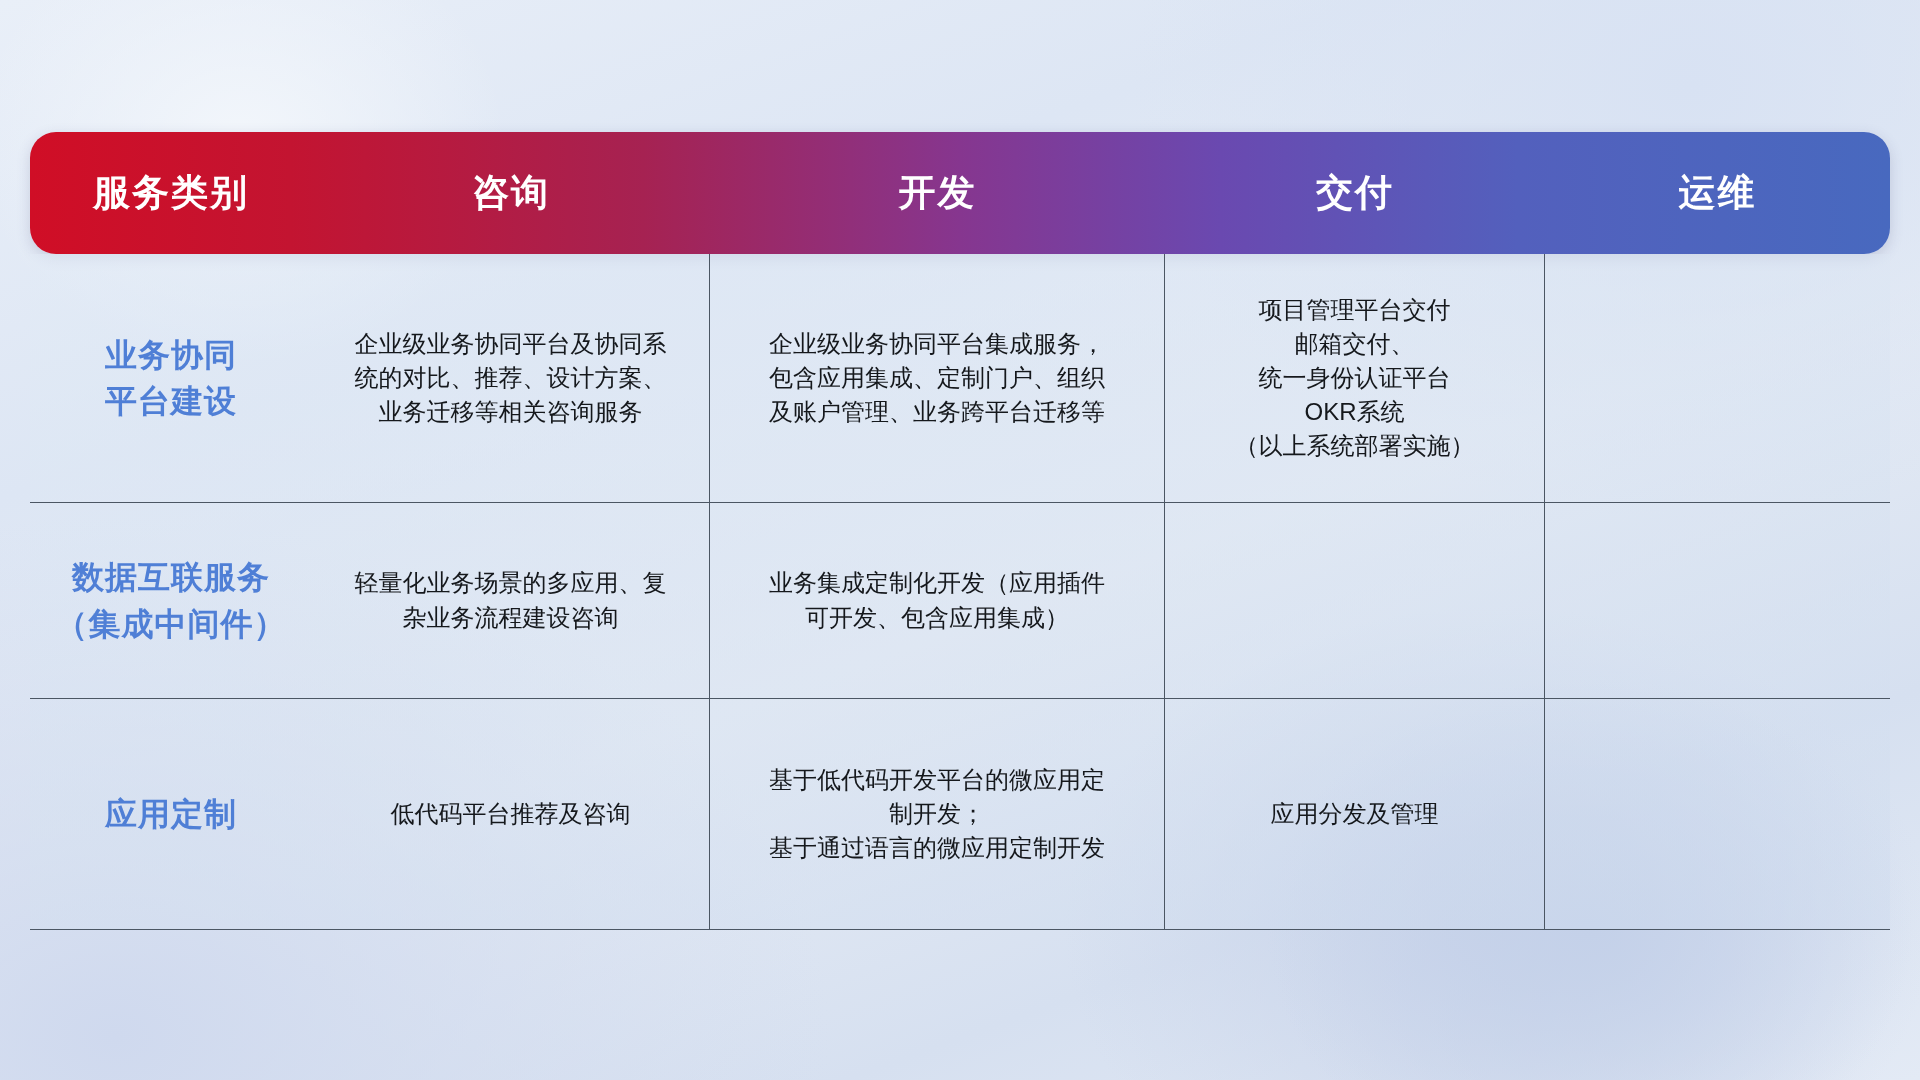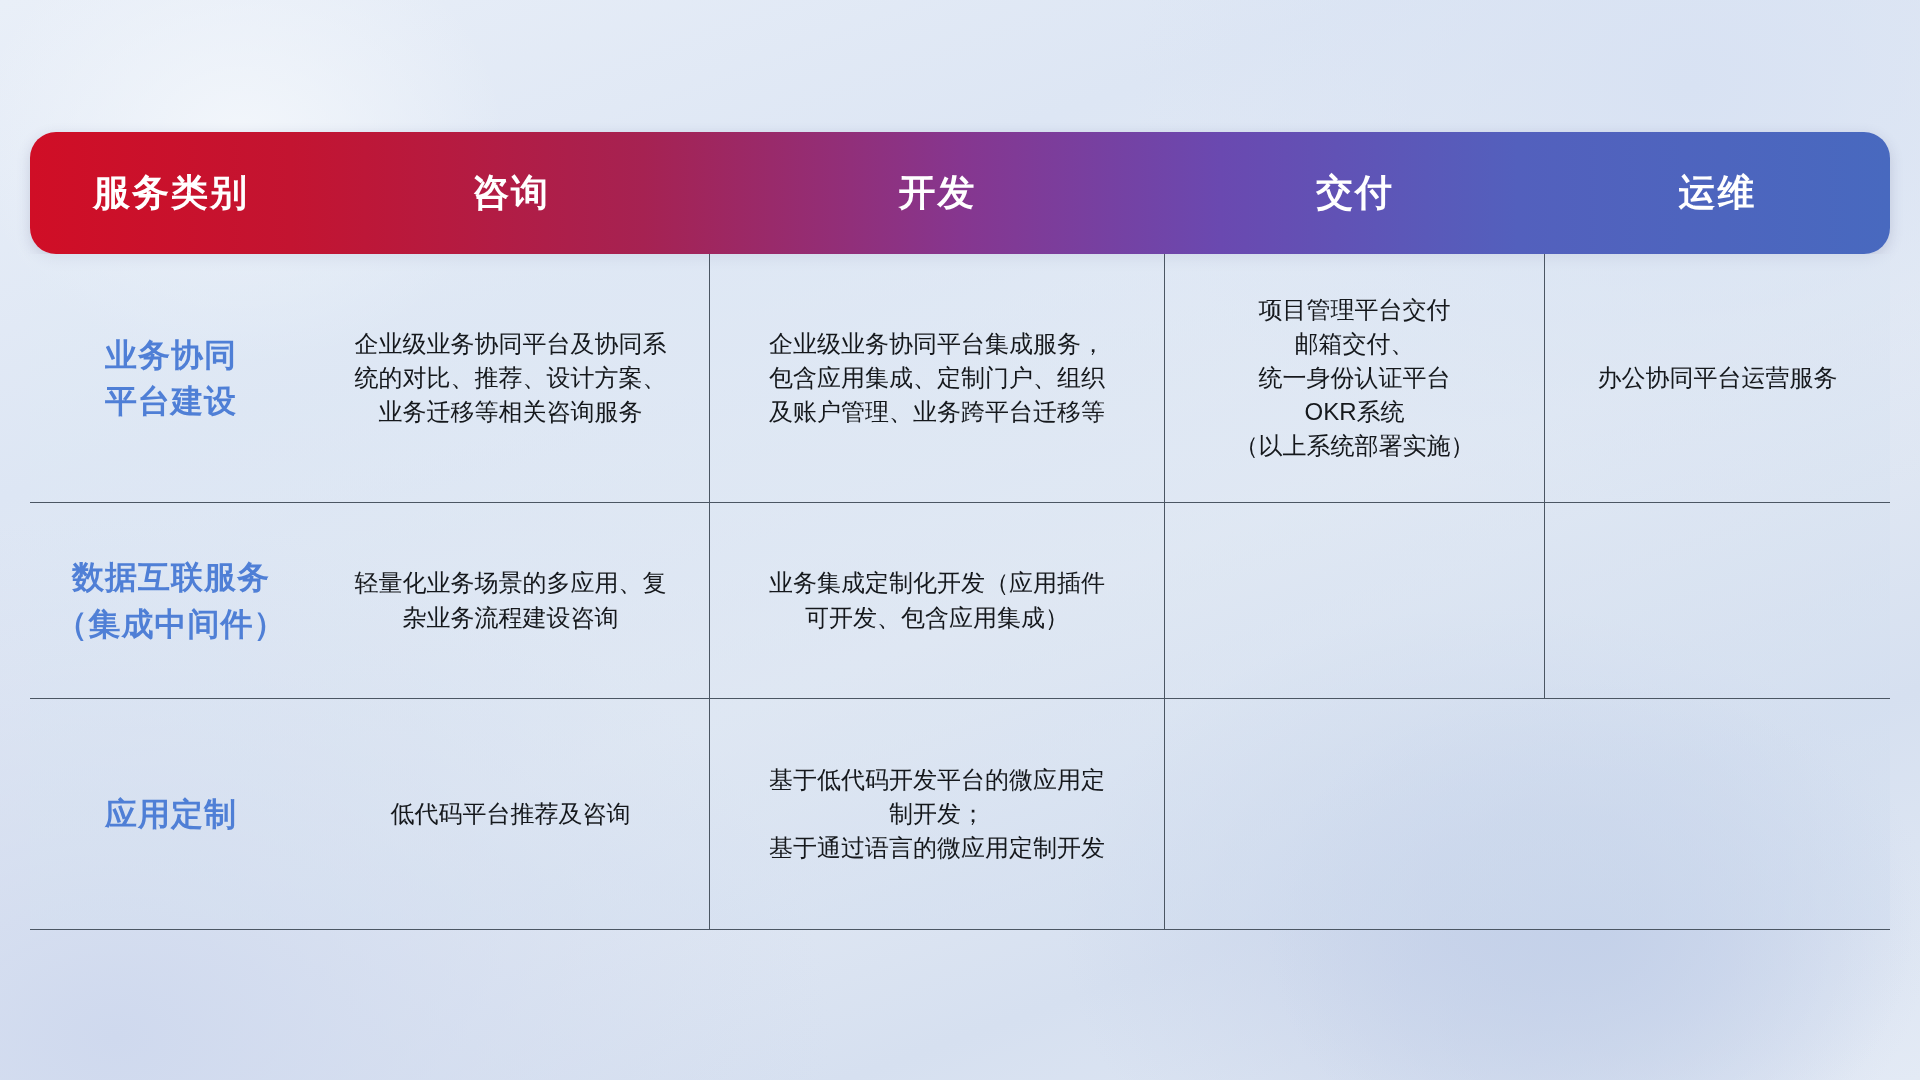--- a/index.html
+++ b/index.html
@@ -151,23 +151,20 @@
 包含应用集成、定制门户、组织
 及账户管理、业务跨平台迁移等</span>
       </div>
       <div class="tcell c4">
         <span class="cell-text">项目管理平台交付
 邮箱交付、
 统一身份认证平台
 OKR系统
 （以上系统部署实施）</span>
       </div>
-      <div class="tcell last c5">
-        <span class="cell-text">办公协同平台运营服务</span>
-      </div>
     </div>
 
     <div class="trow r2">
       <div class="tcell first c1">
         <span class="cell-text">数据互联服务
 （集成中间件）</span>
       </div>
       <div class="tcell c2">
         <span class="cell-text">轻量化业务场景的多应用、复
 杂业务流程建设咨询</span>
@@ -189,19 +186,22 @@
         <span class="cell-text">应用定制</span>
       </div>
       <div class="tcell c2">
         <span class="cell-text">低代码平台推荐及咨询</span>
       </div>
       <div class="tcell c3">
         <span class="cell-text">基于低代码开发平台的微应用定
 制开发；
 基于通过语言的微应用定制开发</span>
       </div>
+      <div class="tcell c4">
+        <span class="cell-text">应用分发及管理</span>
+      </div>
       <div class="tcell last c5">
         <span class="cell-text"></span>
       </div>
     </div>
 
   </div>
 </div>
 
 </body></html>

